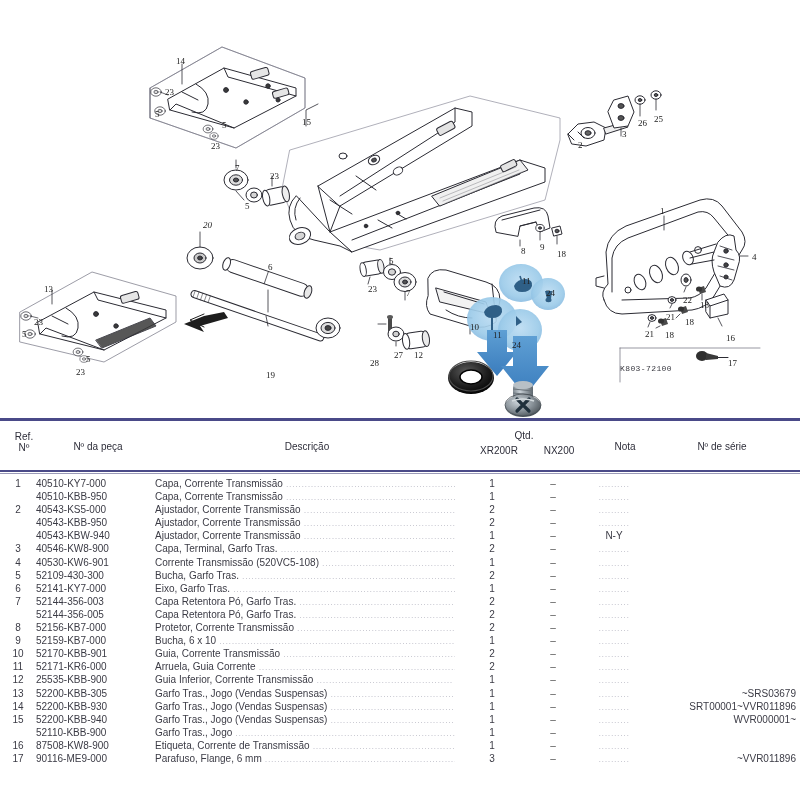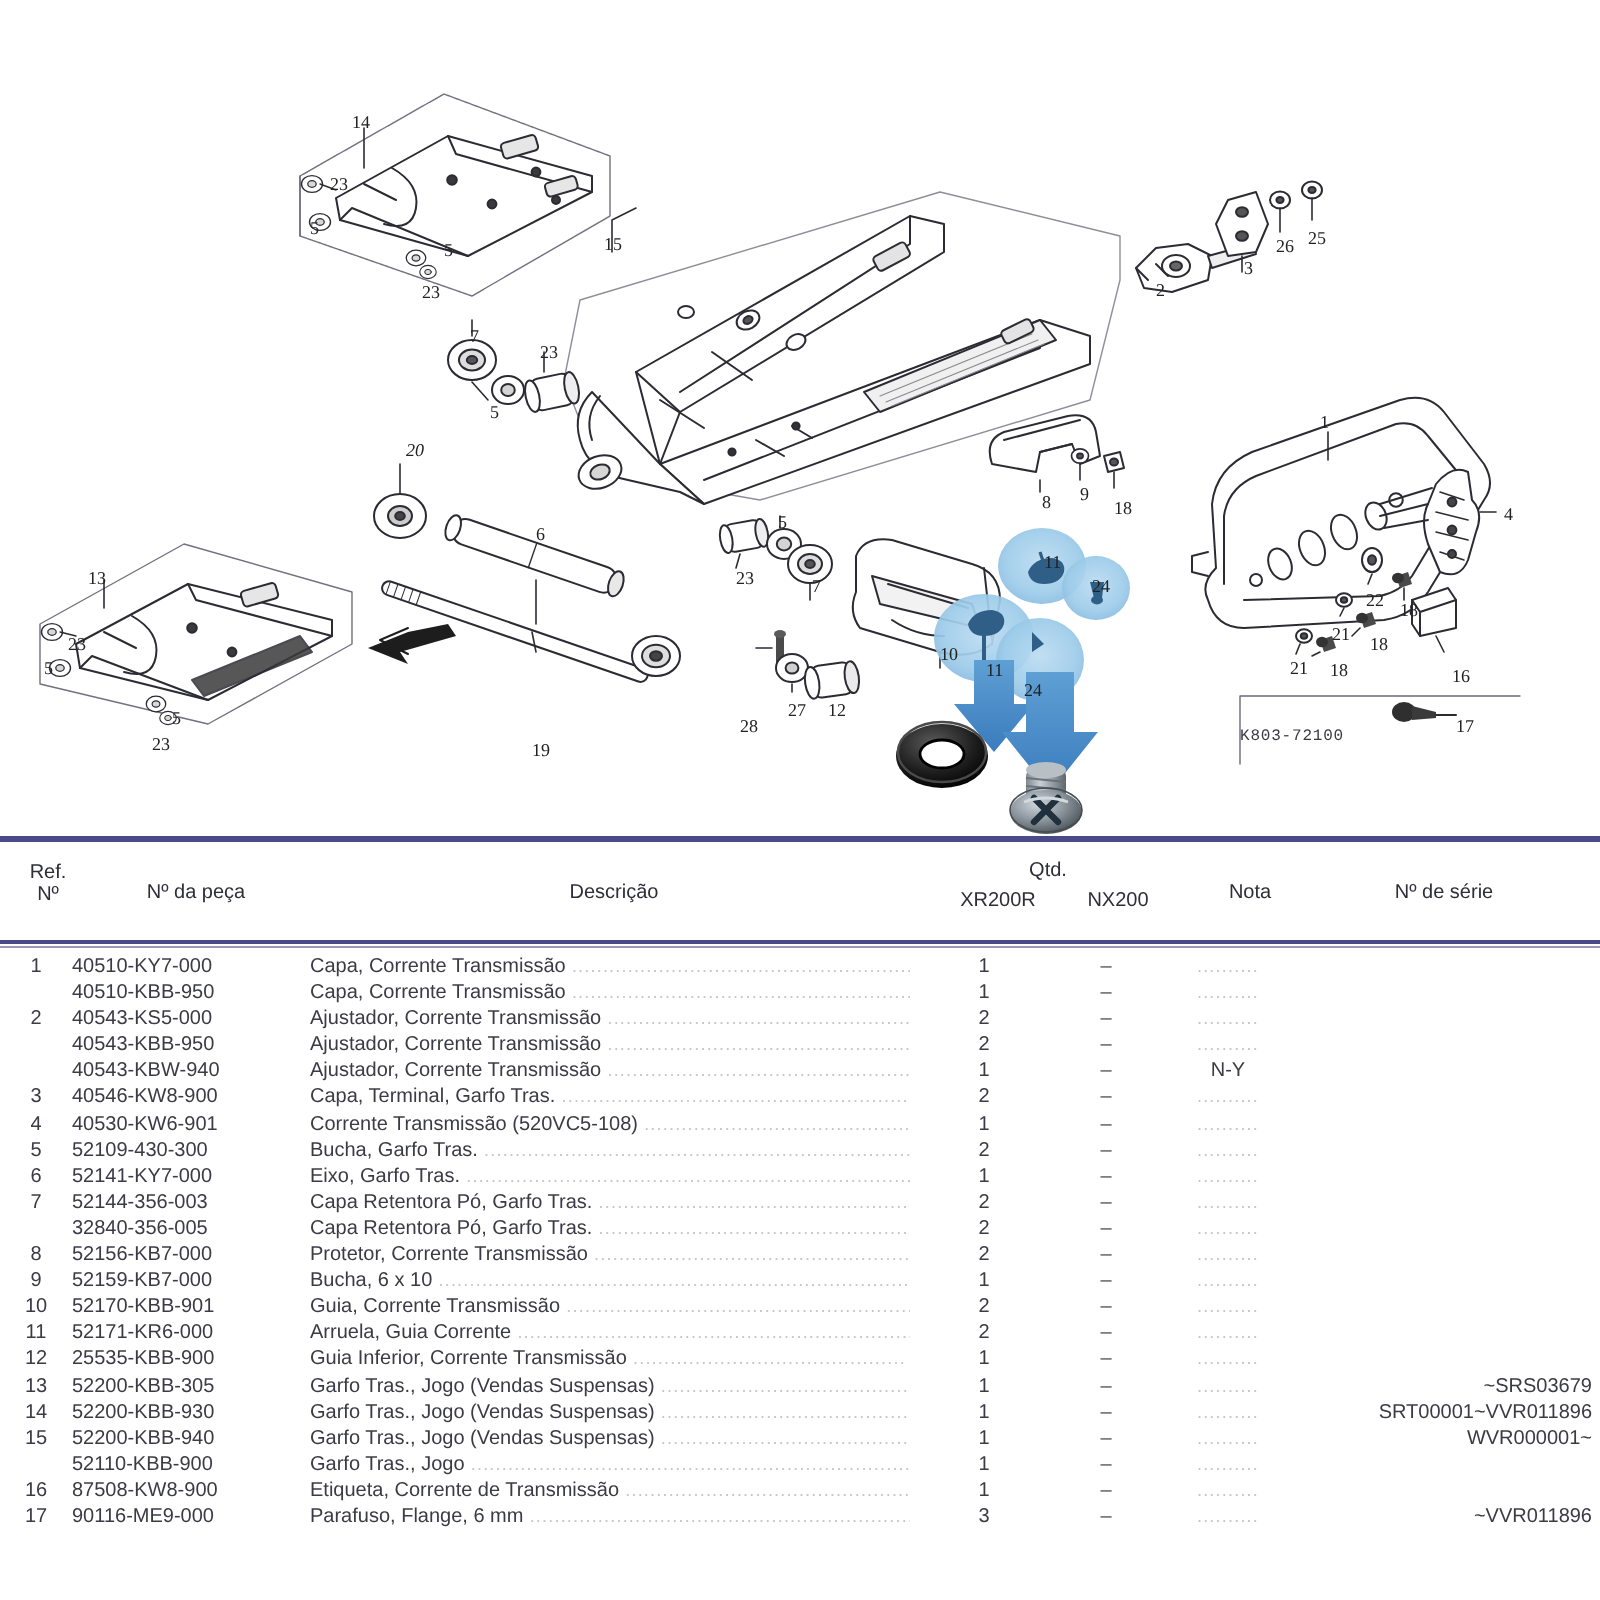--- a/index.html
+++ b/index.html
@@ -594,21 +594,21 @@
           <div class="c c-ref">7</div>
           <div class="c c-part">52144-356-003</div>
           <div class="c c-desc">Capa Retentora Pó, Garfo Tras.<span class="dotfill"> ......................................................</span></div>
           <div class="c c-xr">2</div>
           <div class="c c-nx">–</div>
           <div class="c c-nota"><span class="dotfill"> ..........</span></div>
           <div class="c c-serie"></div>
         </div>
         <div class="row">
           <div class="c c-ref"></div>
-          <div class="c c-part">32840-356-005</div>
+          <div class="c c-part">52144-356-005</div>
           <div class="c c-desc">Capa Retentora Pó, Garfo Tras.<span class="dotfill"> ......................................................</span></div>
           <div class="c c-xr">2</div>
           <div class="c c-nx">–</div>
           <div class="c c-nota"><span class="dotfill"> ..........</span></div>
           <div class="c c-serie"></div>
         </div>
         <div class="row">
           <div class="c c-ref">8</div>
           <div class="c c-part">52156-KB7-000</div>
           <div class="c c-desc">Protetor, Corrente Transmissão<span class="dotfill"> ......................................................</span></div>

